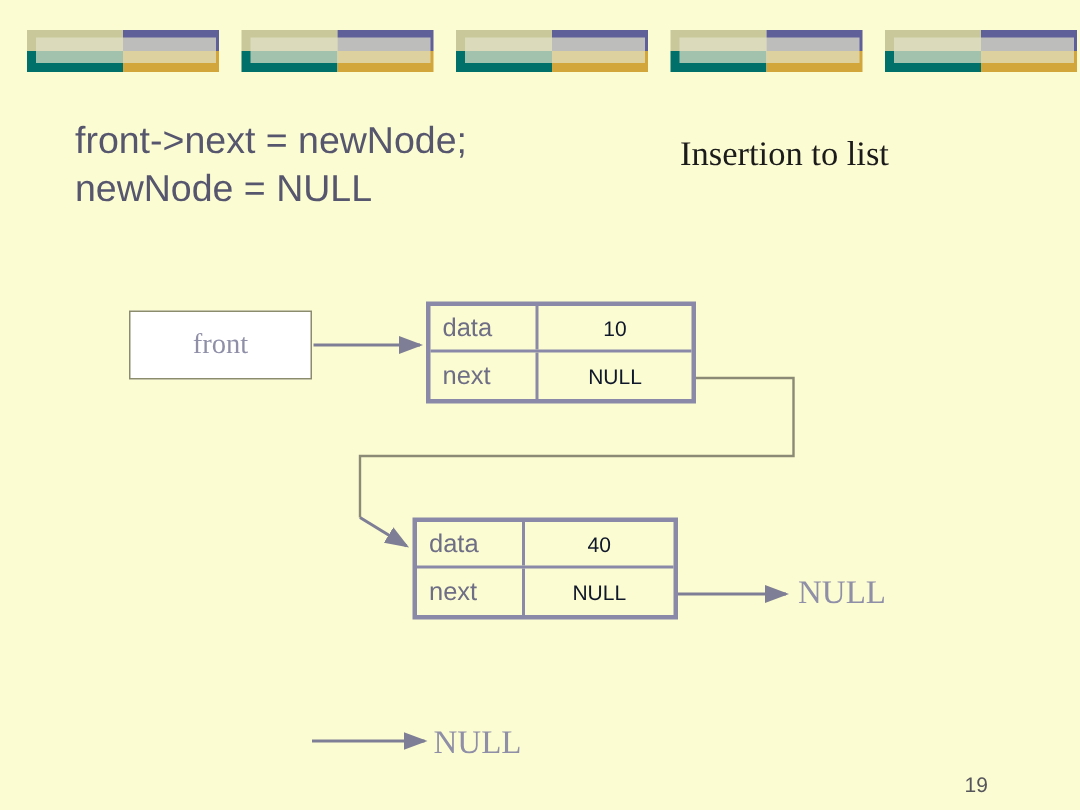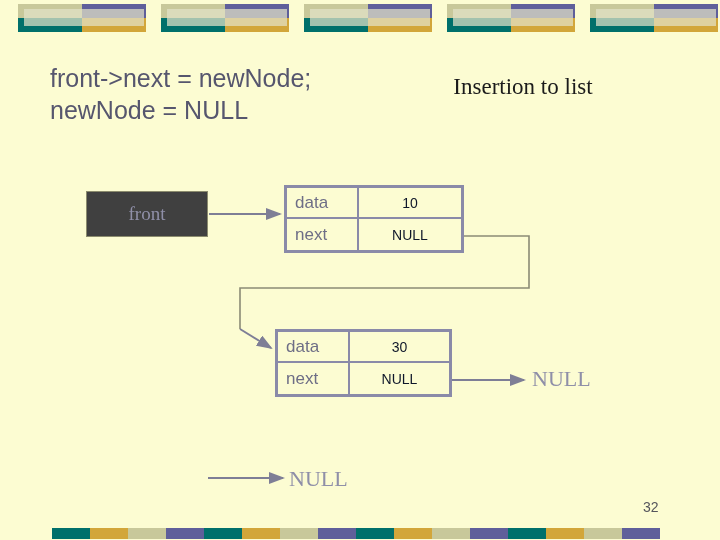--- a/index.html
+++ b/index.html
@@ -9,21 +9,21 @@
   body {
     width: 720px;
     height: 540px;
     background: #fcfcd2;
     font-family: "Liberation Sans", sans-serif;
     overflow: hidden;
     position: relative;
   }
   .slide {
     position: absolute;
-    left: 0; top: 0;
+    left: 0; top: 16px;
     width: 720px; height: 492px;
     background: #fcfcd2;
   }
 
   
   .top-band {
     position: absolute;
     left: 0; top: 0;
     width: 720px; height: 40px;
   }
@@ -83,21 +83,21 @@
     width: 280px;
     font-size: 23px;
     color: #1b1b1b;
     font-family: "Liberation Serif", serif;
     text-align: center;
   }
 
   
   .ptr-box {
     position: absolute;
-    background: #404040;
+    background: #ffffff;
     border: 1px solid #8b8b6d;
     color: #8f8fa8;
     font-family: "Liberation Serif", serif;
     font-size: 19px;
     display: flex;
     align-items: center;
     justify-content: center;
     box-sizing: border-box;
   }
   #ptr-front { left: 86px;  top: 191px; width: 122px; height: 46px; }
@@ -252,33 +252,33 @@
     </div>
     <div class="node-row">
       <div class="cell-label">next</div>
       <div class="cell-value">NULL</div>
     </div>
   </div>
 
   <div class="node" id="node-2">
     <div class="node-row top">
       <div class="cell-label">data</div>
-      <div class="cell-value">30</div>
+      <div class="cell-value">40</div>
     </div>
     <div class="node-row">
       <div class="cell-label">next</div>
       <div class="cell-value">NULL</div>
     </div>
   </div>
 
   <div class="null-label">NULL</div>
 
   <div class="null-label-2">NULL</div>
 
-  <div class="page-num">32</div>
+  <div class="page-num">19</div>
 
   <div class="bottom-band" id="bottom-band">
       <div class="bot-seg" style="left: 52px; width: 38px; background: rgb(0, 112, 107);"></div>
       <div class="bot-seg" style="left: 90px; width: 38px; background: rgb(210, 166, 58);"></div>
       <div class="bot-seg" style="left: 128px; width: 38px; background: rgb(200, 200, 154);"></div>
       <div class="bot-seg" style="left: 166px; width: 38px; background: rgb(95, 95, 154);"></div>
       <div class="bot-seg" style="left: 204px; width: 38px; background: rgb(0, 112, 107);"></div>
       <div class="bot-seg" style="left: 242px; width: 38px; background: rgb(210, 166, 58);"></div>
       <div class="bot-seg" style="left: 280px; width: 38px; background: rgb(200, 200, 154);"></div>
       <div class="bot-seg" style="left: 318px; width: 38px; background: rgb(95, 95, 154);"></div>

